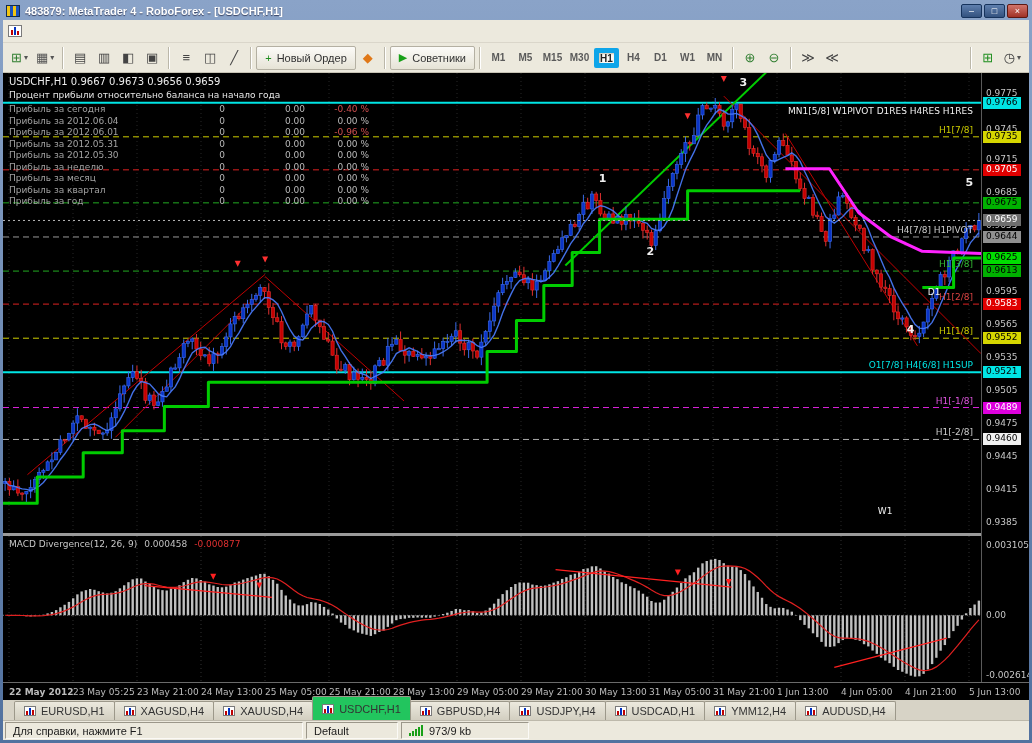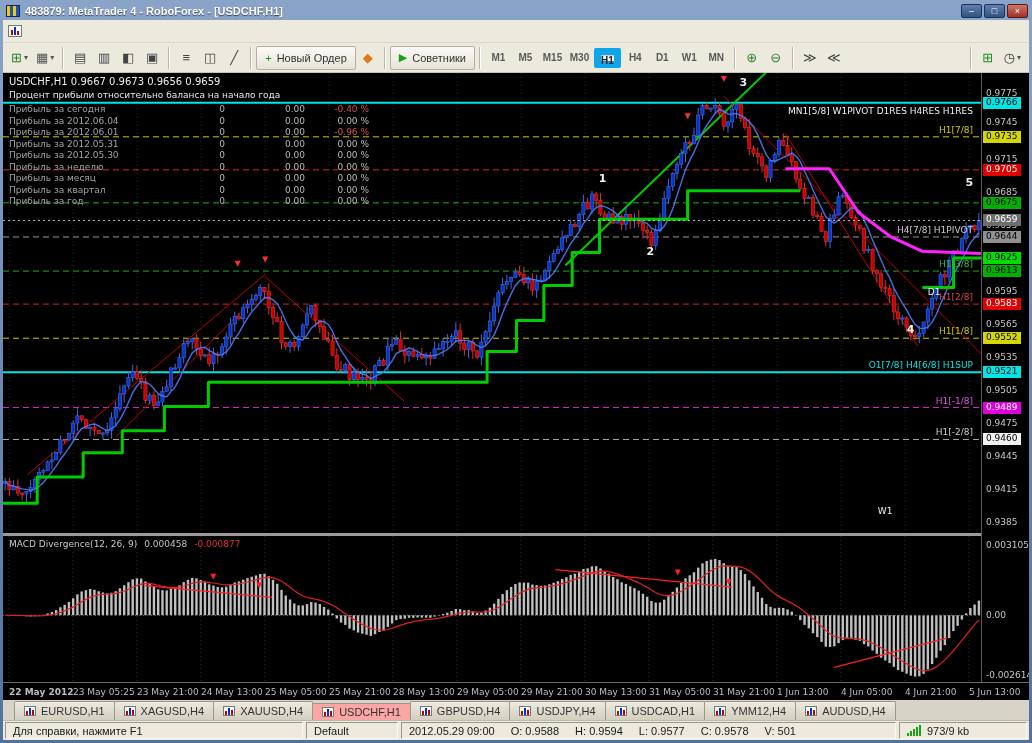--- a/index.html
+++ b/index.html
@@ -17,21 +17,21 @@
 .menu-item{padding:4px 8px}
 .mini-candle{width:14px;height:12px;background:#FFF;border:1px solid #7A7A7A;display:inline-flex;align-items:flex-end;gap:1px;padding:1px 2px;margin-right:6px}
 .mini-candle i{width:2px;display:block}
 .mc1{height:5px;background:#C00000}.mc2{height:8px;background:#0030C0}.mc3{height:4px;background:#C00000}
 .toolbar{height:30px;background:#ECE9DD;border-bottom:1px solid #C6C2B4;display:flex;align-items:center;padding:0 4px}
 .tb-sep{width:2px;height:22px;border-left:1px solid #BBB7A9;border-right:1px solid #FFFFFF;margin:0 4px}
 .tb-btn{height:24px;min-width:24px;display:inline-flex;align-items:center;justify-content:center;background:transparent;border:1px solid transparent;font-size:13px;padding:0 3px;color:#333;border-radius:2px}
 .tb-btn.labeled{font-size:11px;gap:5px;padding:0 8px;border:1px solid #B4B0A2;background:linear-gradient(#FCFBF8,#E6E3D6)}
 .tb-btn .dd{font-size:8px;color:#555;margin-left:2px}
 .tf-btn{height:20px;min-width:25px;font-size:10px;font-weight:bold;color:#5A5A5A;border:1px solid transparent;background:transparent;margin:0 1px;border-radius:2px}
-.tf-btn.active{background:#FCFBF7;border:7px solid #0ea5e9;box-shadow:inset 1px 1px 2px #C9C4B4;color:#222}
+.tf-btn.active{background:#FCFBF7;border:5px solid #0ea5e9;box-shadow:inset 1px 1px 2px #C9C4B4;color:#222}
 .chart-region{position:relative;height:627px;background:#000;overflow:hidden}
 #plot,#macd{position:absolute;left:0;display:block}
 #plot{top:0}
 #macd{top:463px}
 #splitter{position:absolute;top:460px;left:0;width:1026px;height:3px;background:#9A9A9A}
 #scale{position:absolute;left:978px;top:0;width:48px;height:609px;border-left:1px solid #5A5A5A;background:#000}
 .sc-label{position:absolute;left:4px;font:9px "DejaVu Sans",sans-serif;color:#C6C6C6;white-space:nowrap}
 .sc-badge{position:absolute;left:1px;height:12px;line-height:12px;font:9px "DejaVu Sans",sans-serif;padding:0 3px;white-space:nowrap}
 #timeaxis{position:absolute;left:0;top:609px;width:1026px;height:18px;background:#000;border-top:1px solid #6A6A6A}
 .t-label{position:absolute;top:4px;font:9px "DejaVu Sans",sans-serif;color:#BDBDBD;white-space:nowrap}
@@ -41,21 +41,21 @@
 .pt-row{display:flex;height:11.5px;line-height:11.5px;white-space:nowrap}
 .pt-c1{width:158px;color:#A2A2A2}
 .pt-head .pt-c1{padding-left:28px;color:#8E8E8E}
 .pt-c2{width:58px;text-align:right}
 .pt-c3{width:80px;text-align:right}
 .pt-c4{width:64px;text-align:right}
 #macd-title{position:absolute;left:6px;top:466px;z-index:5;font:9px "DejaVu Sans",sans-serif}
 #macd-title span{margin-right:7px}
 .tabbar{height:21px;background:#D7D3C6;display:flex;align-items:flex-end;padding:0 11px;border-bottom:1px solid #BDB9AB}
 .tab{display:inline-flex;align-items:center;gap:5px;height:19px;padding:0 9px;font-size:11px;color:#333;background:linear-gradient(#ECE9DE,#D2CEC0);border:1px solid #9C988A;border-bottom:none;margin-right:-1px;border-radius:2px 2px 0 0}
-.tab.active{background:#fca5a5;height:17px;position:relative;z-index:2}
+.tab.active{background:#22c55e;height:24px;position:relative;z-index:2}
 .tabico{width:12px;height:10px;background:#FFF;border:1px solid #7A7A7A;display:inline-flex;align-items:flex-end;gap:1px;padding:0 1px}
 .tabico i{width:2px;display:block}
 .statusbar{height:19px;background:#ECE9DD;display:flex;align-items:center;padding:1px 2px;font-size:11px;color:#1A1A1A;gap:3px}
 .sb-panel{height:17px;line-height:14px;border:1px solid;border-color:#9B978A #FBFAF6 #FBFAF6 #9B978A;padding:1px 7px;white-space:nowrap;overflow:hidden}
 .sb-help{width:298px}
 .sb-profile{width:92px}
 .sb-data{flex:1}
 .sb-data span{margin-right:13px}
 .sb-conn{width:128px;display:flex;align-items:center}
 .signal-bars{display:inline-flex;align-items:flex-end;gap:1px;margin-right:6px}
@@ -1000,21 +1000,21 @@
           <path d="M207.27,37.8L213.27,37.8L210.27,43.8Z" fill="#FF2020"></path>
           <path d="M253.236,46.559999999999995L259.236,46.559999999999995L256.236,52.559999999999995Z" fill="#FF2020"></path>
           <path d="M671.8199999999999,33.42L677.8199999999999,33.42L674.8199999999999,39.42Z" fill="#FF2020"></path>
           <path d="M722.676,42.910000000000004L728.676,42.910000000000004L725.676,48.910000000000004Z" fill="#FF2020"></path>
         </svg>
       <div id="macd-title">
         <span style="color:#C8C8C8">MACD Divergence(12, 26, 9)</span><span style="color:#C0C0C0">0.000458</span><span style="color:#E03030">-0.000877</span>
       </div>
       <div id="scale">
           <span class="sc-label" style="top: 14.8086px;">0.9775</span>
-          <span class="sc-label" style="top: 44px;">0.9745</span>
+          <span class="sc-label" style="top: 51px;">0.9745</span>
           <span class="sc-label" style="top: 80.8373px;">0.9715</span>
           <span class="sc-label" style="top: 113.852px;">0.9685</span>
           <span class="sc-label" style="top: 146.866px;">0.9655</span>
           <span class="sc-label" style="top: 179.88px;">0.9625</span>
           <span class="sc-label" style="top: 212.895px;">0.9595</span>
           <span class="sc-label" style="top: 245.909px;">0.9565</span>
           <span class="sc-label" style="top: 278.923px;">0.9535</span>
           <span class="sc-label" style="top: 311.938px;">0.9505</span>
           <span class="sc-label" style="top: 344.952px;">0.9475</span>
           <span class="sc-label" style="top: 377.967px;">0.9445</span>
@@ -1127,28 +1127,20 @@
             <i style="height: 4px; background: rgb(192, 0, 0);"></i>
             <i style="height: 7px; background: rgb(0, 48, 192);"></i>
             <i style="height: 5px; background: rgb(192, 0, 0);"></i>
           </span>
           <span>AUDUSD,H4</span>
         </div>
       </div>
     <div class="statusbar">
       <div class="sb-panel sb-help">Для справки, нажмите F1</div>
       <div class="sb-panel sb-profile">Default</div>
-      <div class="sb-panel sb-data">
-        <span>2012.05.29 09:00</span>
-        <span>O: 0.9588</span>
-        <span>H: 0.9594</span>
-        <span>L: 0.9577</span>
-        <span>C: 0.9578</span>
-        <span>V: 501</span>
-      </div>
       <div class="sb-panel sb-conn">
         <span class="signal-bars">
             <i></i>
             <i></i>
             <i></i>
             <i></i>
             <i></i>
           </span>
         <span>973/9 kb</span>
       </div>

